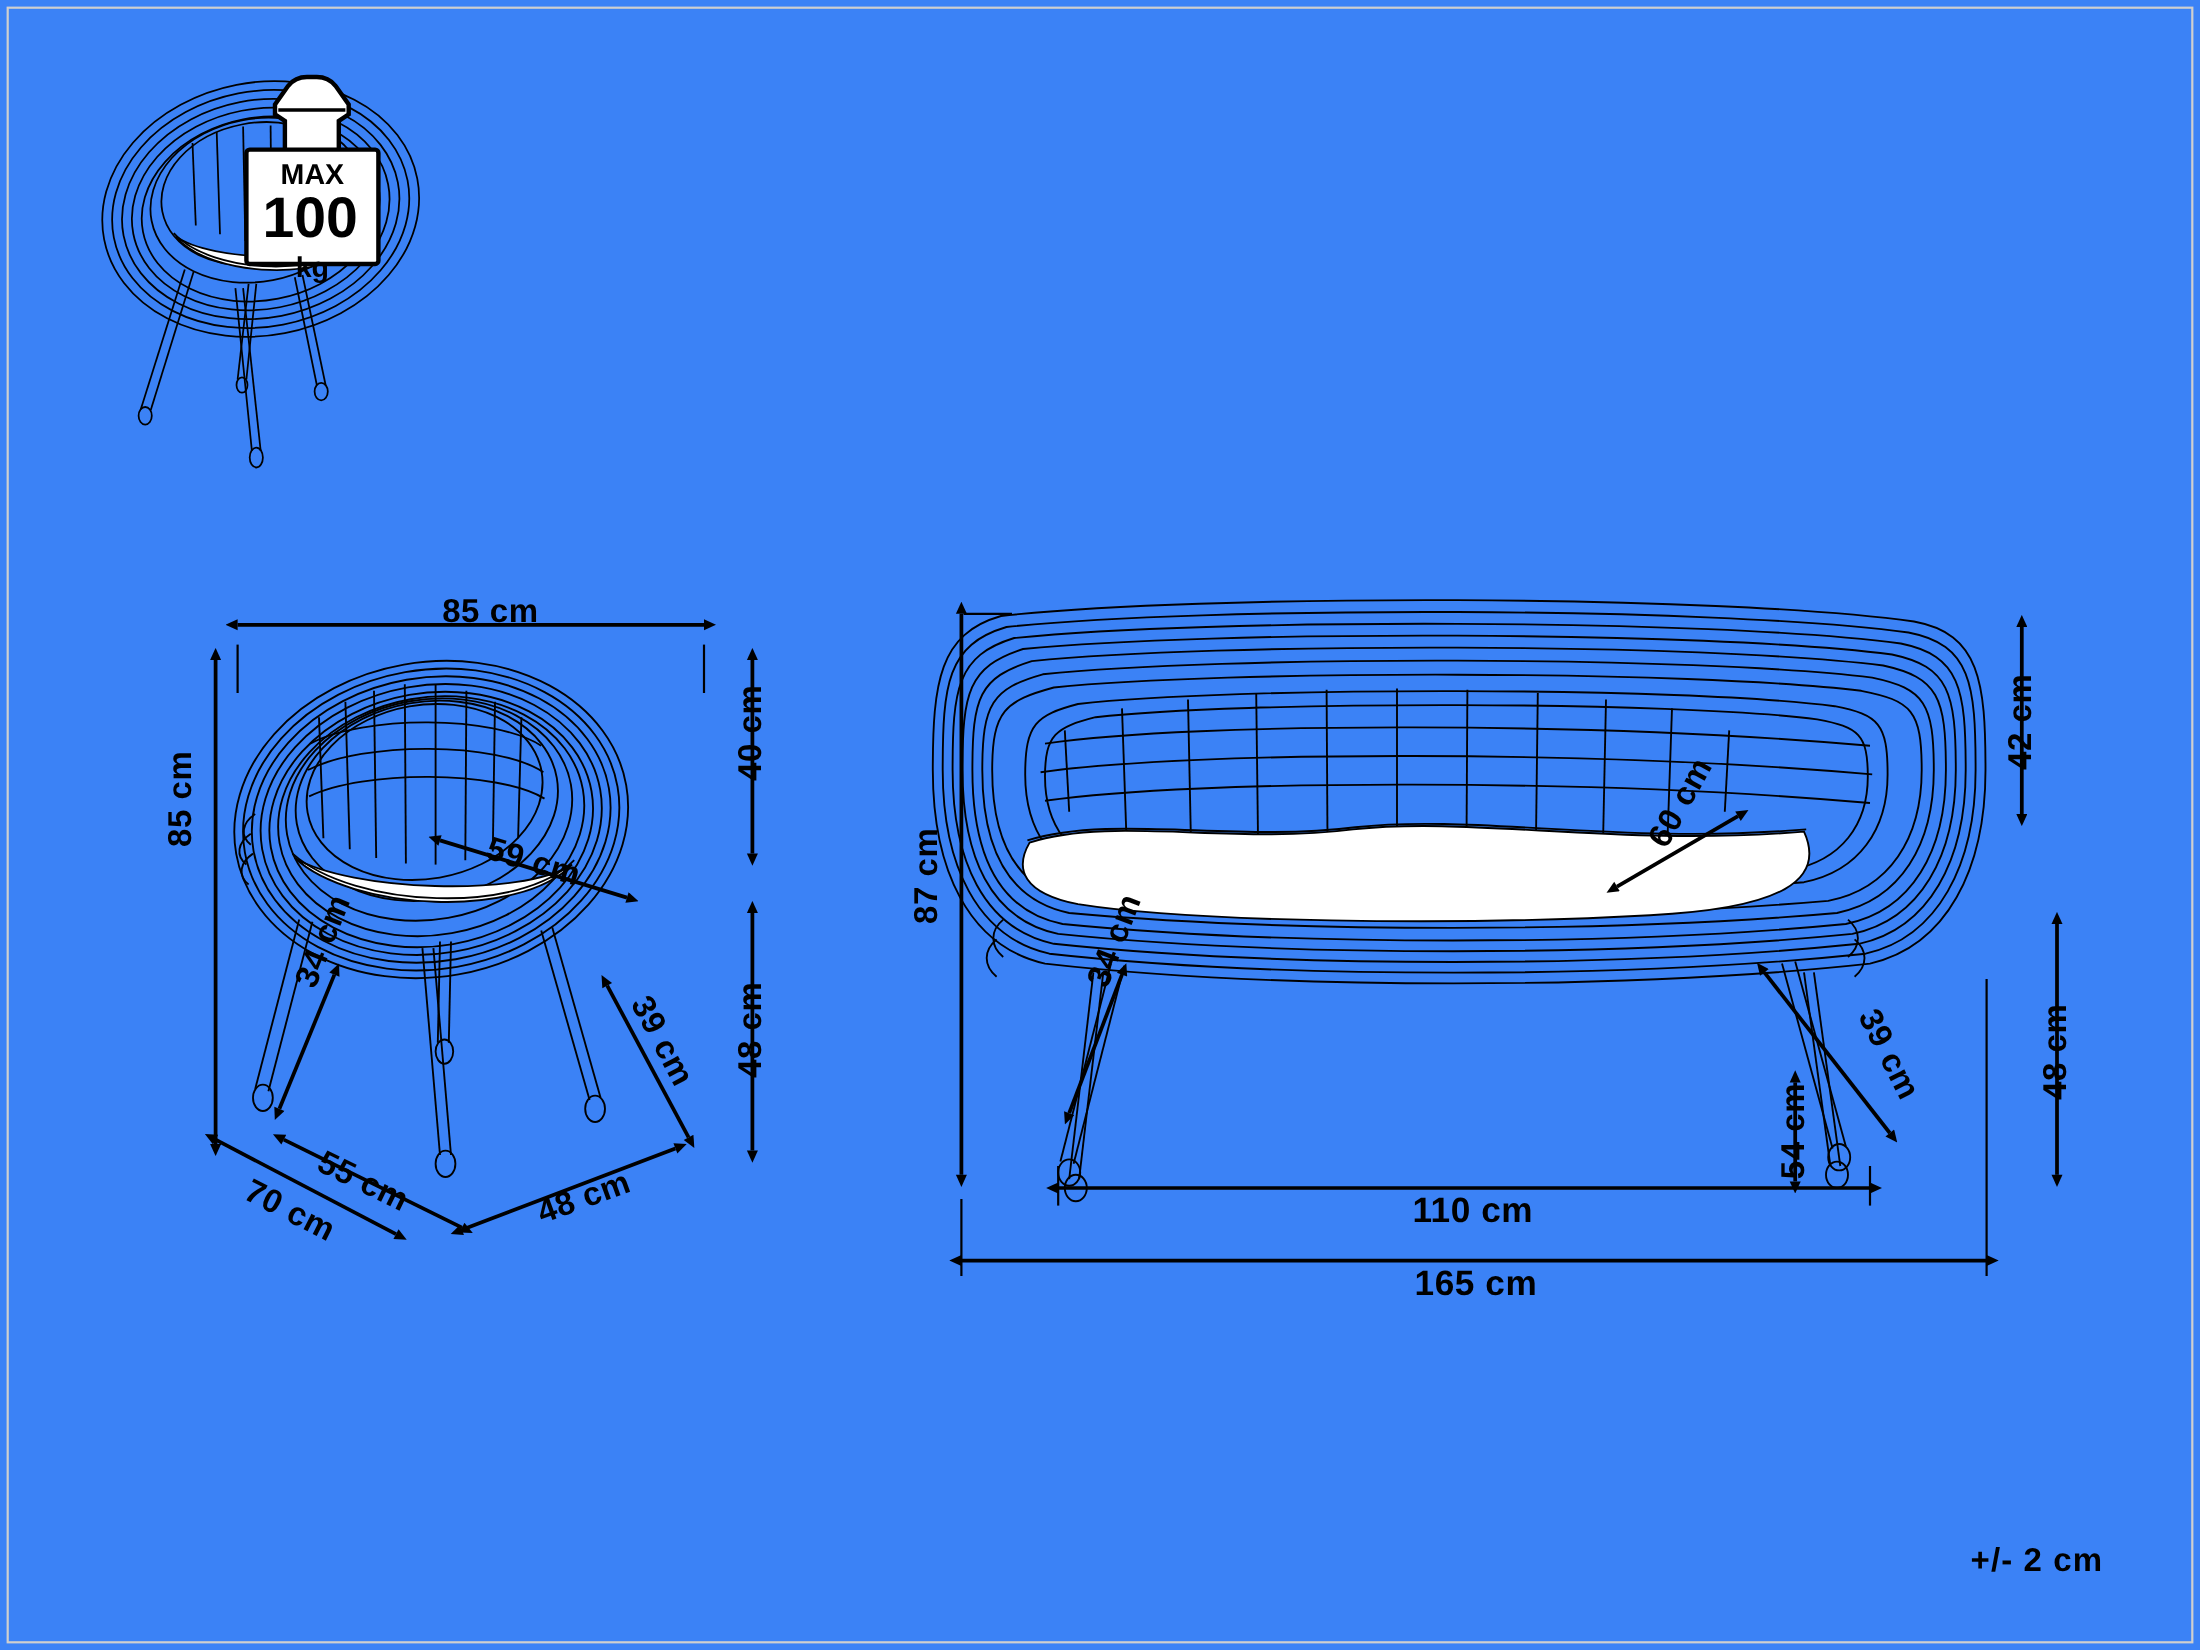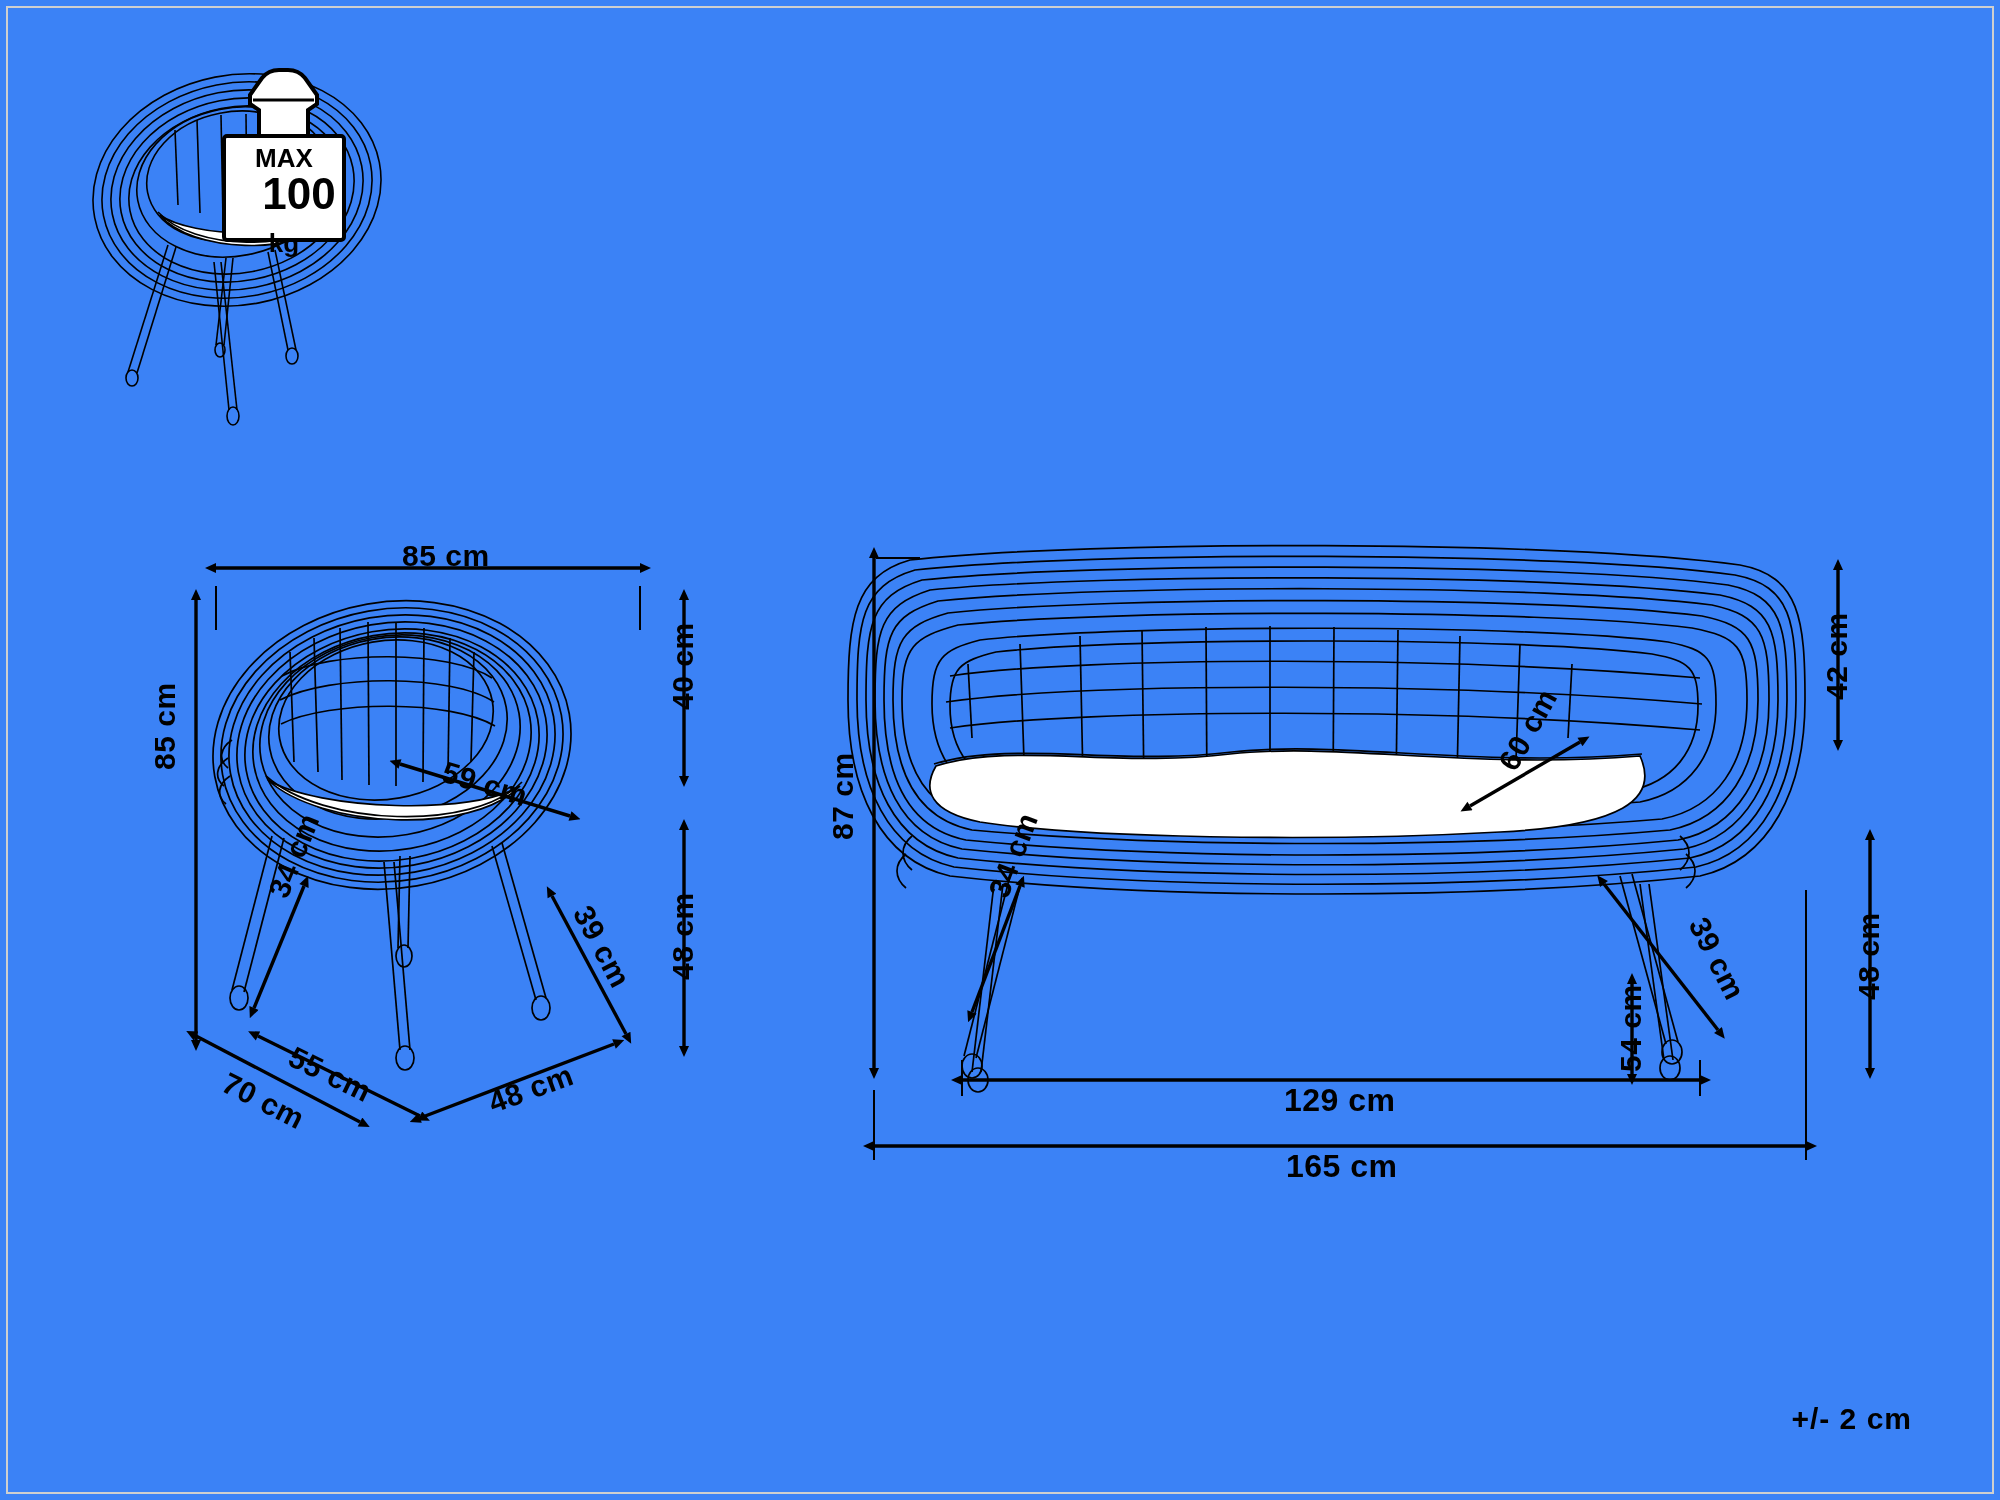--- a/index.html
+++ b/index.html
@@ -288,21 +288,21 @@
       <line x1="962" y1="1060" x2="962" y2="1096" stroke-width="2"></line>
       <line x1="1700" y1="1060" x2="1700" y2="1096" stroke-width="2"></line>
 
       <line x1="874" y1="1146" x2="1806" y2="1146" marker-start="url(#arrowStart)" marker-end="url(#arrowEnd)"></line>
       <line x1="874" y1="1090" x2="874" y2="1160" stroke-width="2"></line>
       <line x1="1806" y1="890" x2="1806" y2="1160" stroke-width="2"></line>
     </g>
   </svg>
 
   <div class="maxbadge-text" style="left:236px; top:145px; width:96px; font-size:26px;">MAX</div>
-  <div class="maxbadge-text" style="left:245px; top:172px; width:108px; font-size:44px;">100</div>
+  <div class="maxbadge-text" style="left:228px; top:172px; width:108px; font-size:52px;">100</div>
   <div class="maxbadge-text" style="left:236px; top:214px; width:96px; font-size:26px;margin-top:16px;">kg</div>
 
   <div class="dim-label" style="left:402px; top:539px; font-size:30px;">85 cm</div>
 
   <div class="dim-label" style="left:148px; top:770px; font-size:30px; transform:rotate(-90deg); transform-origin:left top;">85 cm</div>
 
   <div class="dim-label" style="left:666px; top:710px; font-size:30px; transform:rotate(-90deg); transform-origin:left top;">40 cm</div>
 
   <div class="dim-label" style="left:448px; top:755px; font-size:30px; transform:rotate(17deg); transform-origin:left top;">59 cm</div>
 
@@ -325,19 +325,19 @@
   <div class="dim-label" style="left:1492px; top:760px; font-size:30px; transform:rotate(-61deg); transform-origin:left top;">60 cm</div>
 
   <div class="dim-label" style="left:1852px; top:1000px; font-size:30px; transform:rotate(-90deg); transform-origin:left top;">48 cm</div>
 
   <div class="dim-label" style="left:982px; top:890px; font-size:30px; transform:rotate(-69deg); transform-origin:left top;">34 cm</div>
 
   <div class="dim-label" style="left:1712px; top:912px; font-size:30px; transform:rotate(63deg); transform-origin:left top;">39 cm</div>
 
   <div class="dim-label" style="left:1614px; top:1072px; font-size:30px; transform:rotate(-90deg); transform-origin:left top;">54 cm</div>
 
-  <div class="dim-label" style="left:1284px; top:1082px; font-size:32px;">129 cm</div>
+  <div class="dim-label" style="left:1284px; top:1082px; font-size:32px;">110 cm</div>
 
   <div class="dim-label" style="left:1286px; top:1148px; font-size:32px;">165 cm</div>
 
   <div class="tol">+/- 2 cm</div>
 
 </div>
 
 </body></html>

